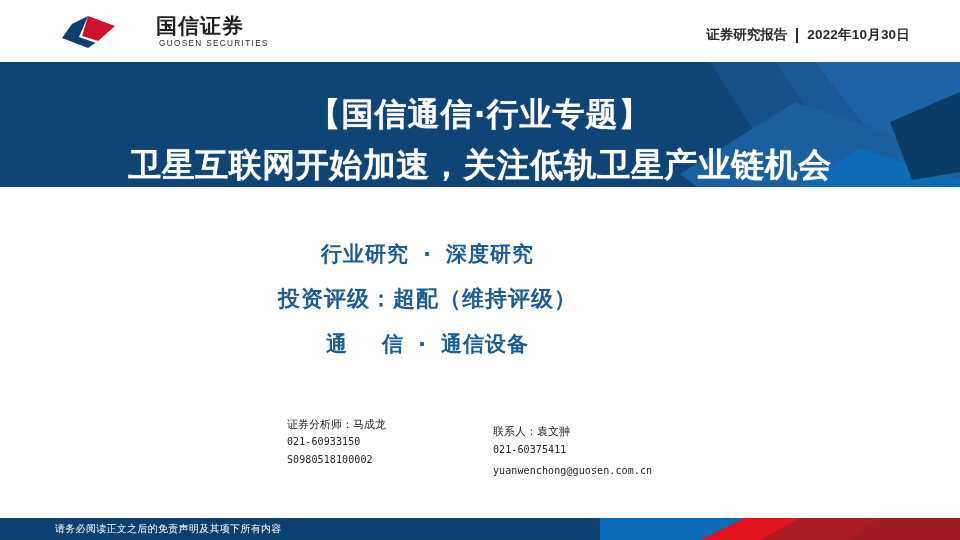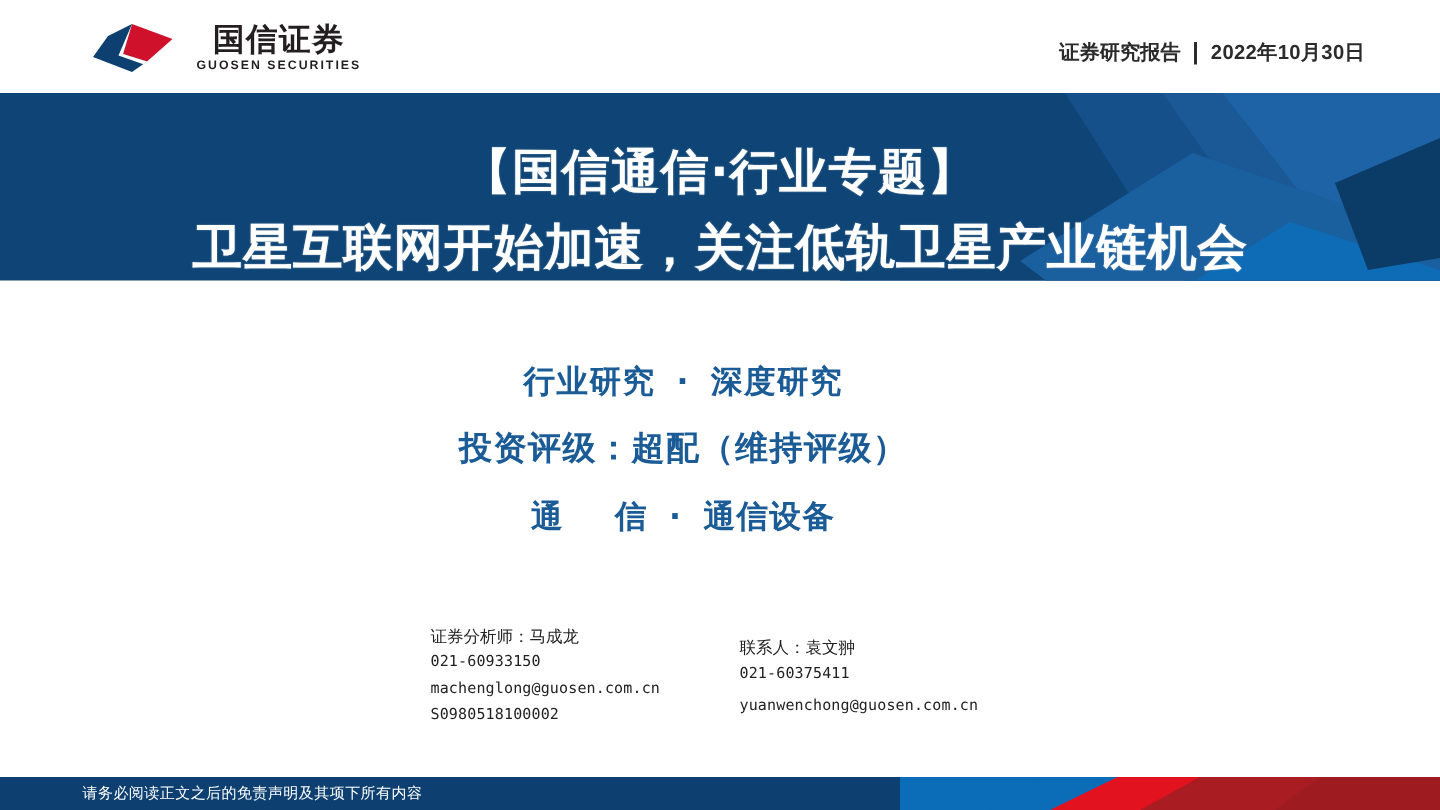--- a/index.html
+++ b/index.html
@@ -24,22 +24,22 @@
   .logo-mark{position:relative;width:64px;height:36px;}
   .logo-mark svg{display:block;width:64px;height:36px;}
   .logo-text{display:flex;flex-direction:column;justify-content:center;text-align:center;}
   .logo-cn{
     font-family:"DejaVu Sans","Liberation Sans",sans-serif;
     font-size:21px;font-weight:bold;color:#231f20;letter-spacing:1px;
     line-height:1.05;
   }
   .logo-en{
     font-family:"Liberation Sans",sans-serif;
-    font-size:8.2px;font-weight:bold;color:#231f20;letter-spacing:1.35px;
-    line-height:1.2;margin-top:2px;
+    font-size:8.2px;font-weight:normal;color:#231f20;letter-spacing:1.35px;
+    line-height:1.2;margin-top:2px;margin-left:28px;
   }
   .header-right{
     position:absolute;right:50px;top:26px;
     display:flex;align-items:center;gap:9px;
     font-family:"DejaVu Sans","Liberation Sans",sans-serif;
     font-size:13.5px;font-weight:bold;color:#2b2b2b;text-align:right;
   }
   .header-right .bar{
     display:inline-block;width:2px;height:15px;background:#2b2b2b;
   }
@@ -61,21 +61,21 @@
     font-family:"DejaVu Sans","Liberation Sans",sans-serif;
     color:#ffffff;font-weight:bold;white-space:nowrap;
     text-shadow:0 0 1px rgba(255,255,255,.55);
   }
   .title-line1{font-size:32px;letter-spacing:1px;}
   .title-line2{font-size:33px;letter-spacing:.5px;}
 
   
   .info-block{
     position:absolute;left:0;top:240px;width:855px;
-    display:flex;flex-direction:column;align-items:center;gap:16px;margin-left:28px;
+    display:flex;flex-direction:column;align-items:center;gap:16px;
   }
   .info-line{
     font-family:"DejaVu Sans","Liberation Sans",sans-serif;
     font-size:21px;font-weight:bold;color:#1b5b96;white-space:nowrap;
     letter-spacing:1px;
   }
   .info-line.rating{font-size:22px;}
   .sp-wide{display:inline-block;width:34px;}
   .sp-mid{display:inline-block;width:14px;}
 
@@ -166,21 +166,20 @@
     <div class="info-line">
       <span>通</span><span class="sp-wide"></span><span>信</span><span class="sp-mid"></span><span>·</span><span class="sp-mid"></span><span>通信设备</span>
     </div>
   </div>
 
   <div class="contacts">
 
     <div class="contact-col left">
       <div class="c-name">证券分析师：马成龙</div>
       <div class="c-line">021-60933150</div>
-      <div class="c-line">machenglong@guosen.com.cn</div>
       <div class="c-line">S0980518100002</div>
     </div>
 
     <div class="contact-col right">
       <div class="c-name">联系人：袁文翀</div>
       <div class="c-line">021-60375411</div>
       <div class="c-line">yuanwenchong@guosen.com.cn</div>
     </div>
   </div>
 

